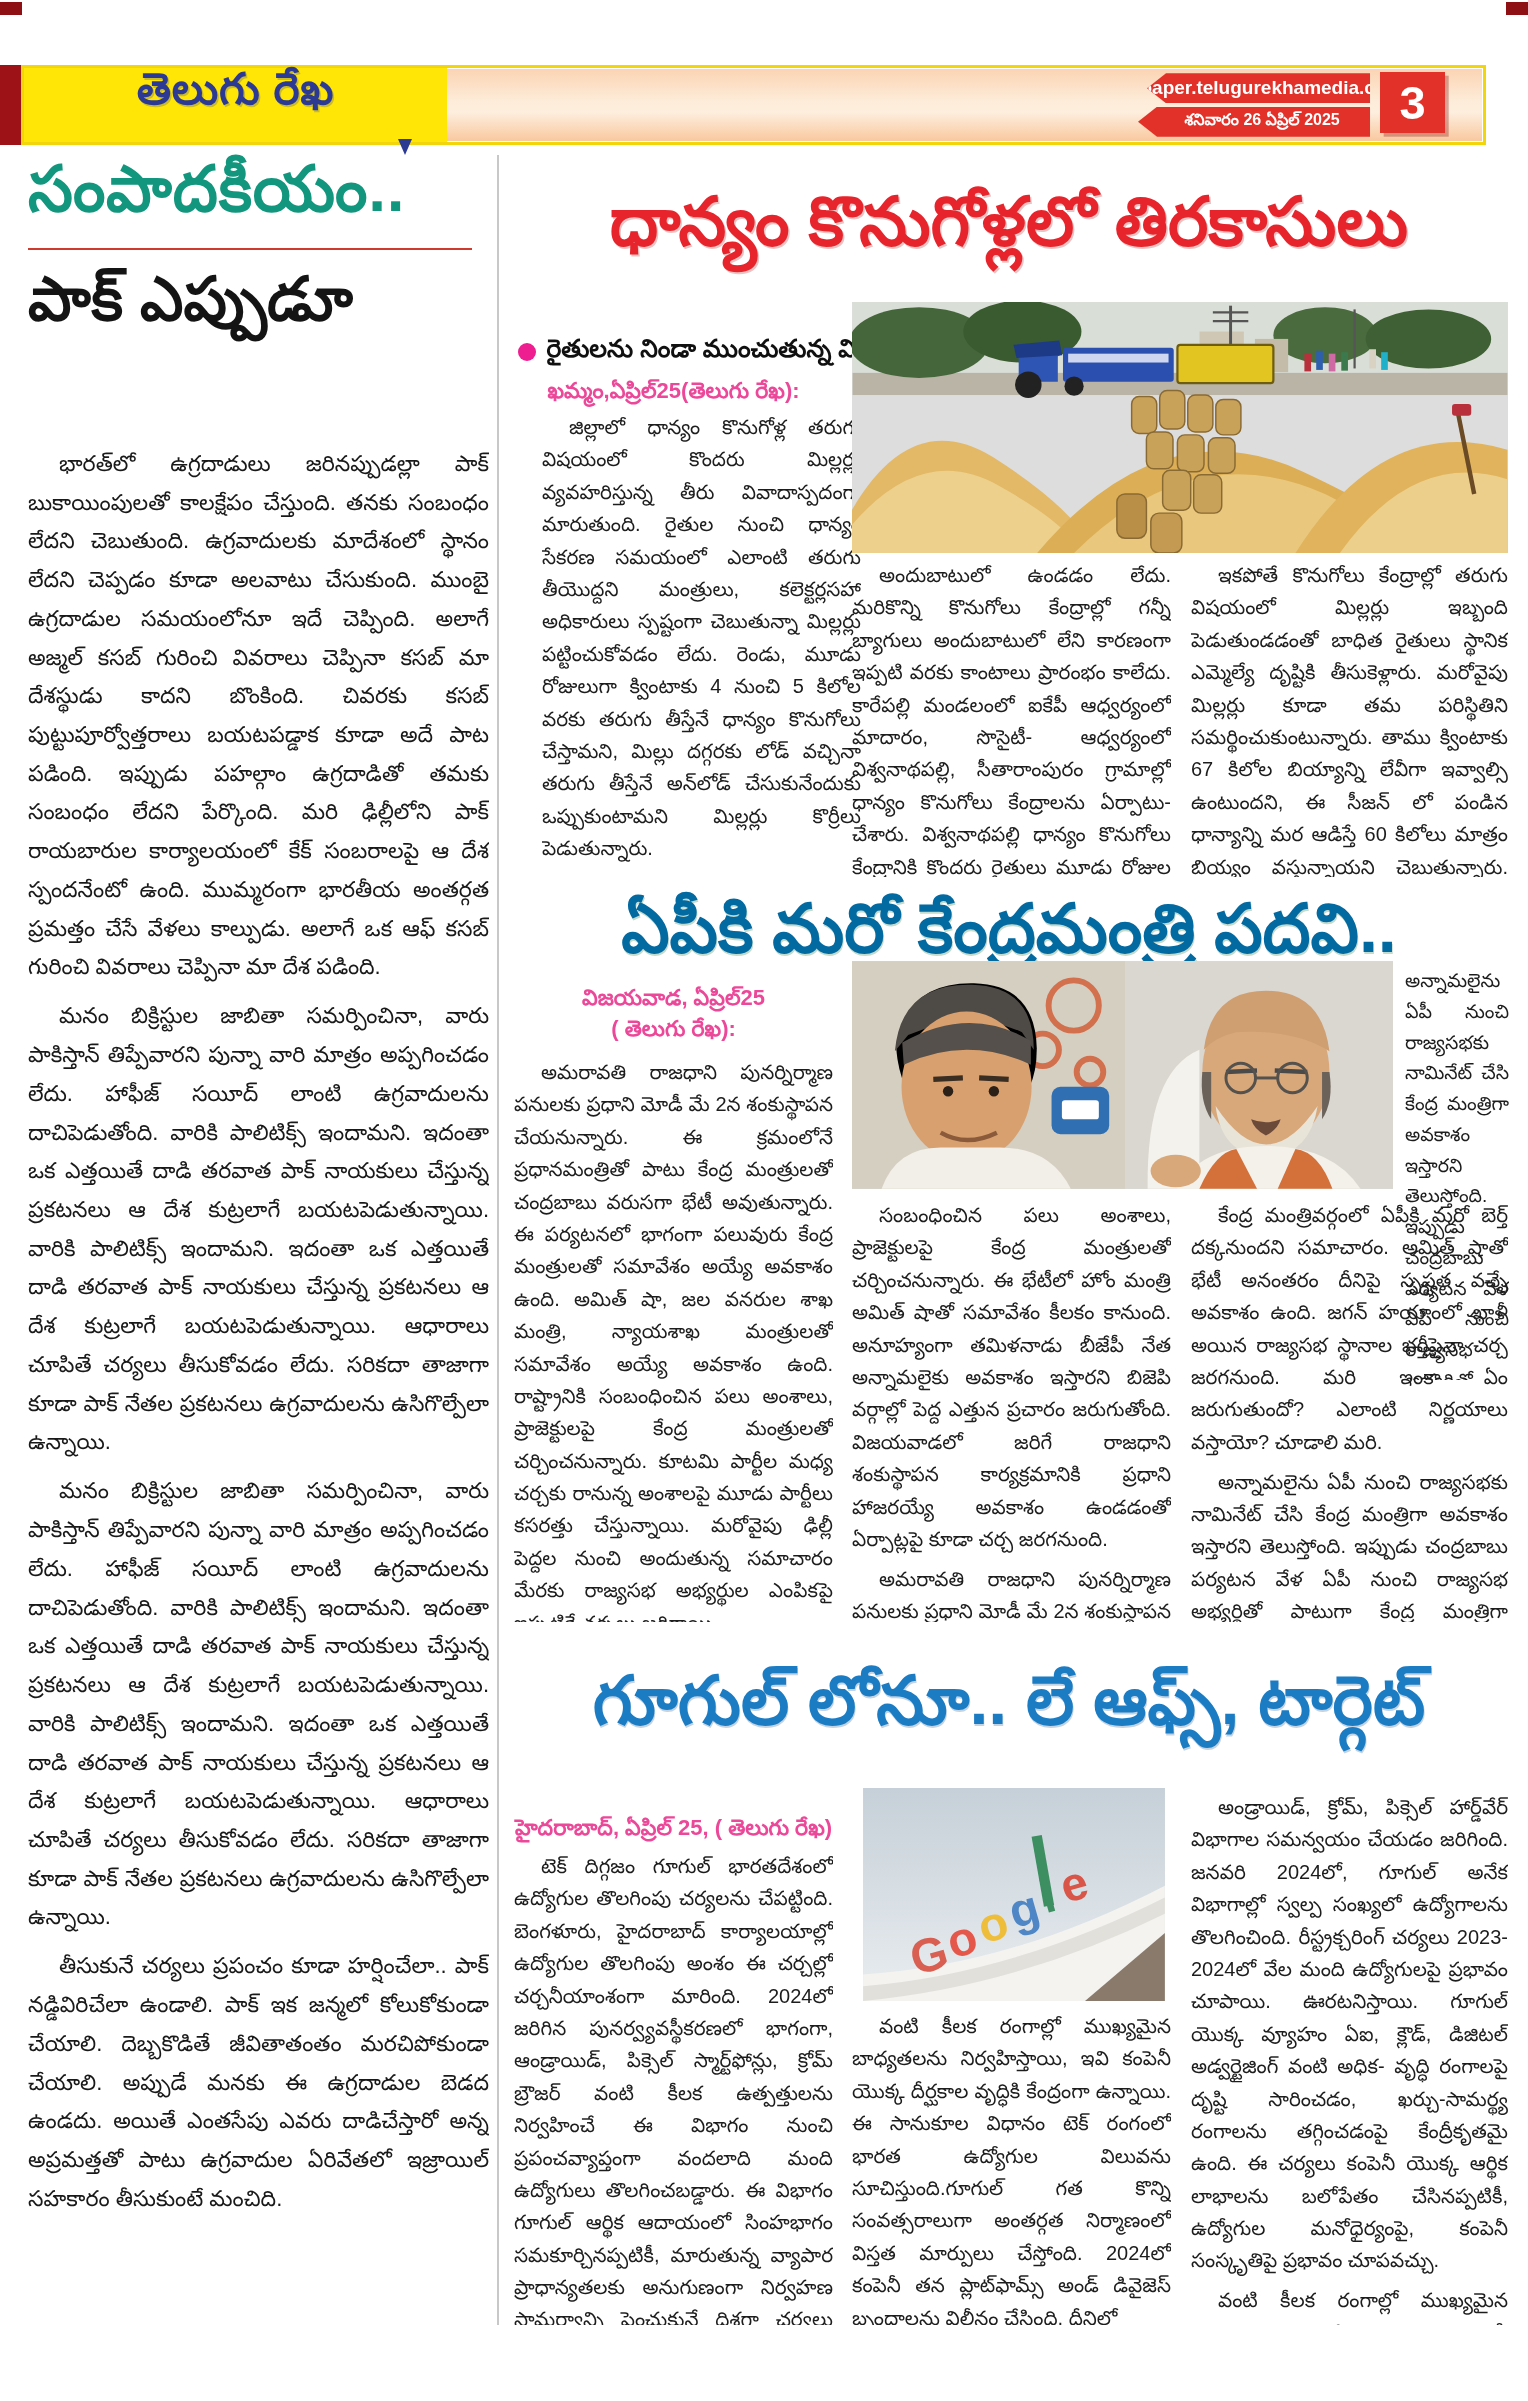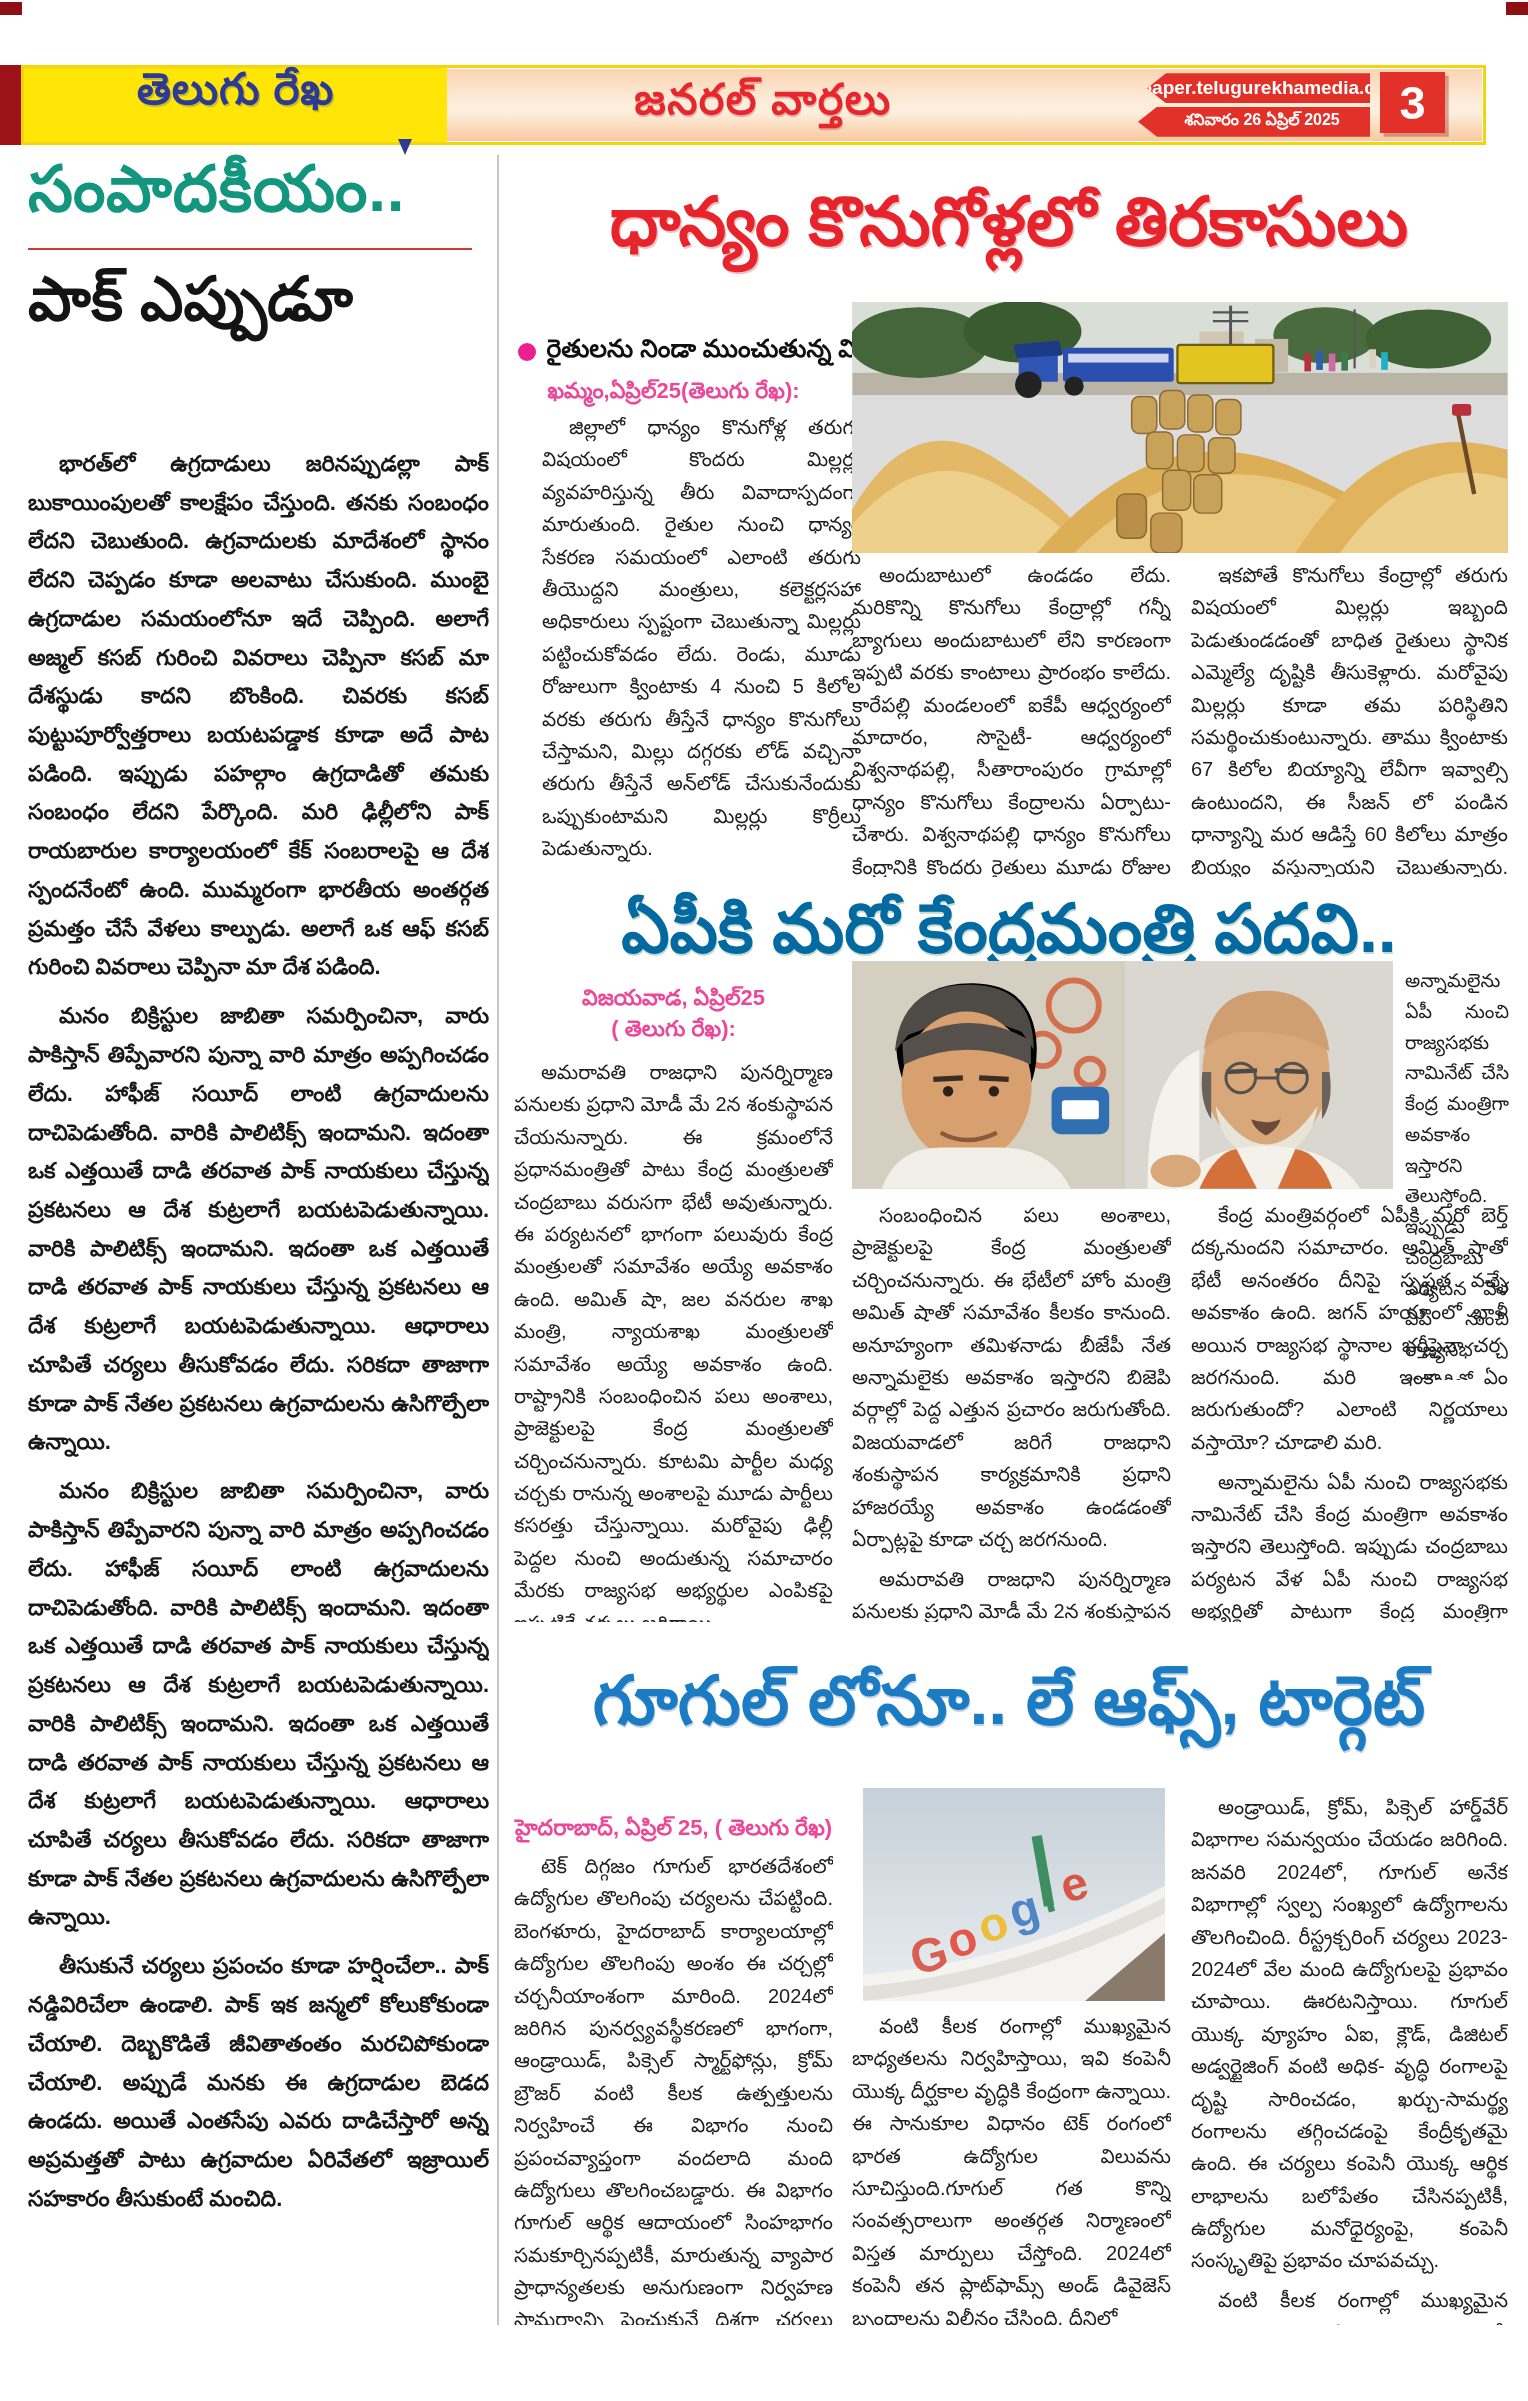--- a/index.html
+++ b/index.html
@@ -48,21 +48,21 @@
     position:absolute;top:4.4px;right:38px;width:65px;height:61px;background:#e23128;
     color:#ffffff;font-size:47px;font-weight:bold;display:flex;align-items:center;justify-content:center;
     box-shadow:3.7px 3.7px 0 rgba(150,25,25,.35);
   }
   
   .edit-label{position:absolute;left:28px;top:152px;font-size:64px;font-weight:bold;color:#12967d;letter-spacing:0.7px;}
   .edit-rule{position:absolute;left:28px;top:248px;width:444px;height:2.2px;background:#cf3a2e;}
   .edit-headline{position:absolute;left:28px;top:260px;width:462px;font-size:61px;font-weight:bold;color:#141414;line-height:1.28;}
   .edit-body{
     position:absolute;left:28px;top:445px;width:461px;height:1879px;overflow:hidden;
-    font-size:22px;line-height:1.76;text-align:justify;color:#191919;font-weight:bold;
+    font-size:22px;line-height:1.76;text-align:justify;color:#191919;
   }
   .edit-body p{margin:0 0 10.4px 0;text-indent:31px;}
   .v-divider{position:absolute;left:497px;top:155px;width:1.5px;height:2170px;background:#c8c8c8;}
   
   .headline{position:absolute;left:510px;width:998px;text-align:center;font-weight:bold;font-size:68px;line-height:1.05;}
   .headline.red{color:#e7242b;text-shadow:1.5px 2.2px 0 rgba(170,20,20,.25);}
   .headline.green{color:#0369a1;text-shadow:0.7px 1.5px 0 rgba(10,110,50,.25);}
   .headline.blue{color:#1b7cc4;text-shadow:0.7px 1.5px 0 rgba(15,80,140,.25);}
   .subhead-row{position:absolute;left:518px;top:334px;display:flex;align-items:center;gap:10.4px;}
   .bullet{width:18px;height:18px;border-radius:50%;background:#ee1e90;}
@@ -88,21 +88,20 @@
 <div class="hdr-frame">
   <div class="hdr-inner"></div>
 
   <div class="logo-box">
     <div class="brand">తెలుగు రేఖ</div>
     <div class="brand-rule">
       <div class="brand-nib"></div>
     </div>
   </div>
 
-  <div class="section-title">జనరల్ వార్తలు</div>
 
   <div class="ribbon site">epaper.telugurekhamedia.com</div>
   <div class="ribbon date">శనివారం 26 ఏప్రిల్ 2025</div>
   <div class="pagenum">3</div>
 </div>
 
 <div class="edit-label">సంపాదకీయం..</div>
 <div class="edit-rule"></div>
 <div class="edit-headline">
   <div>పాక్ ఎప్పుడూ</div>

